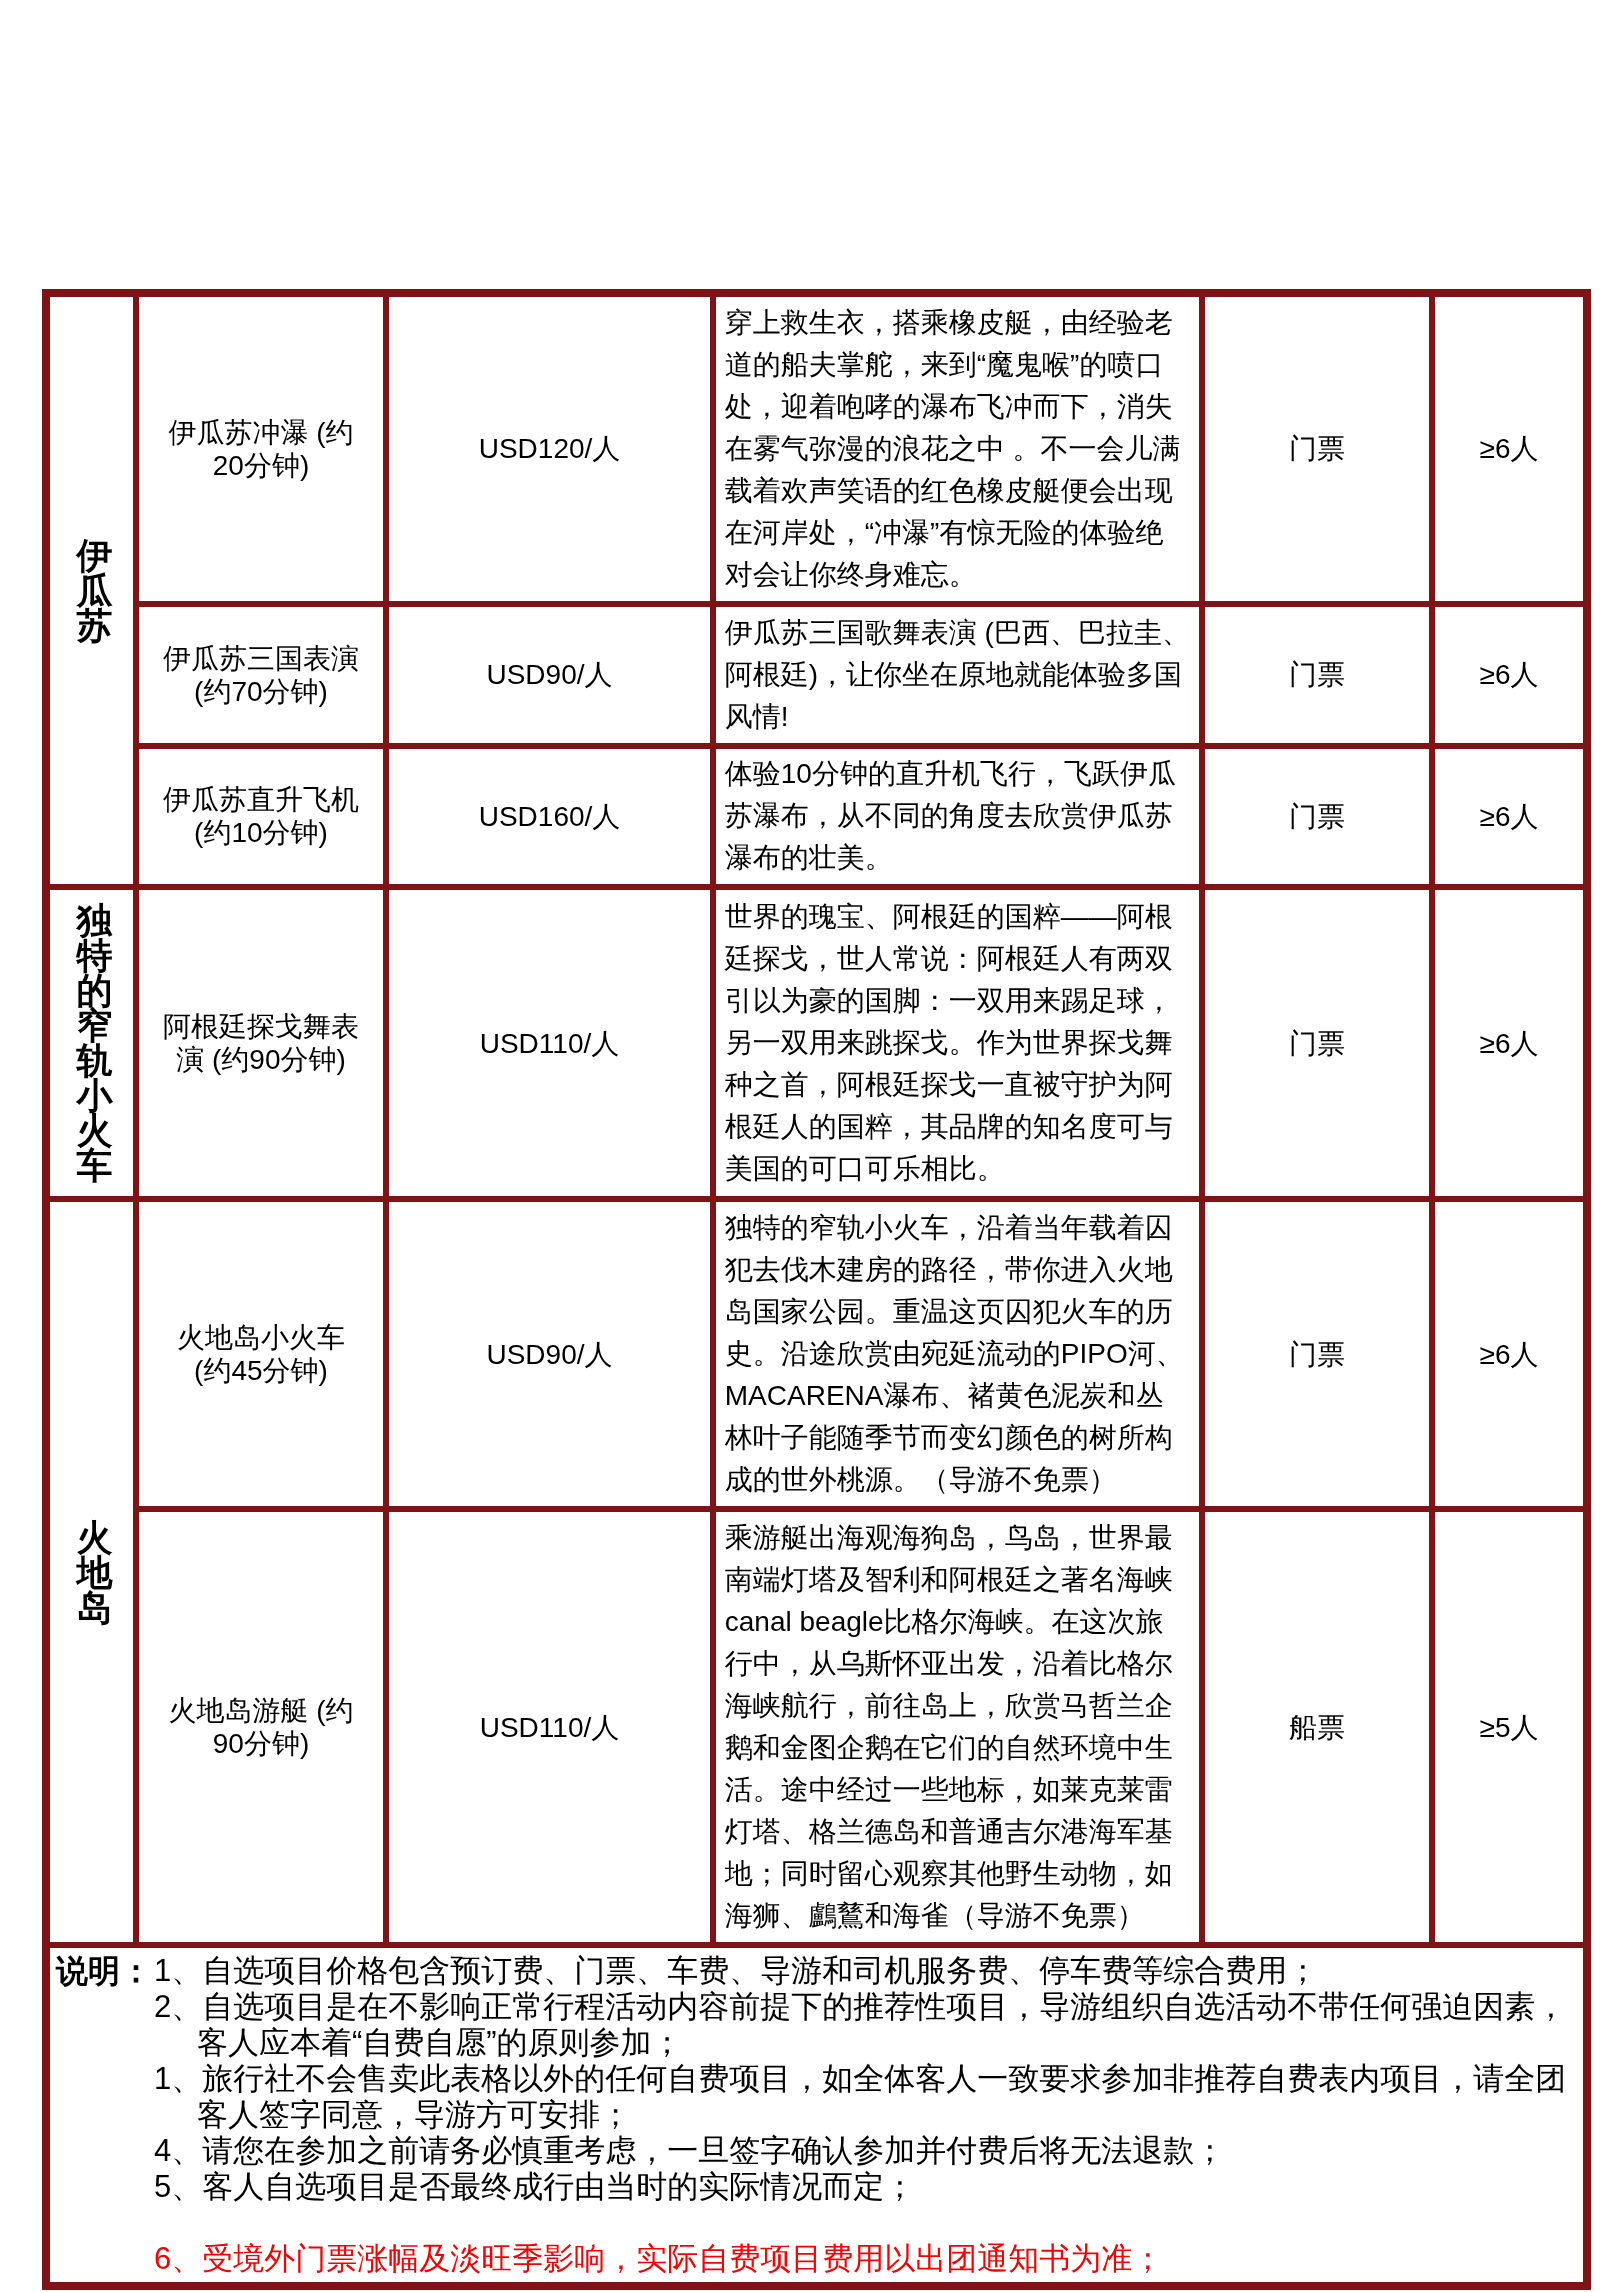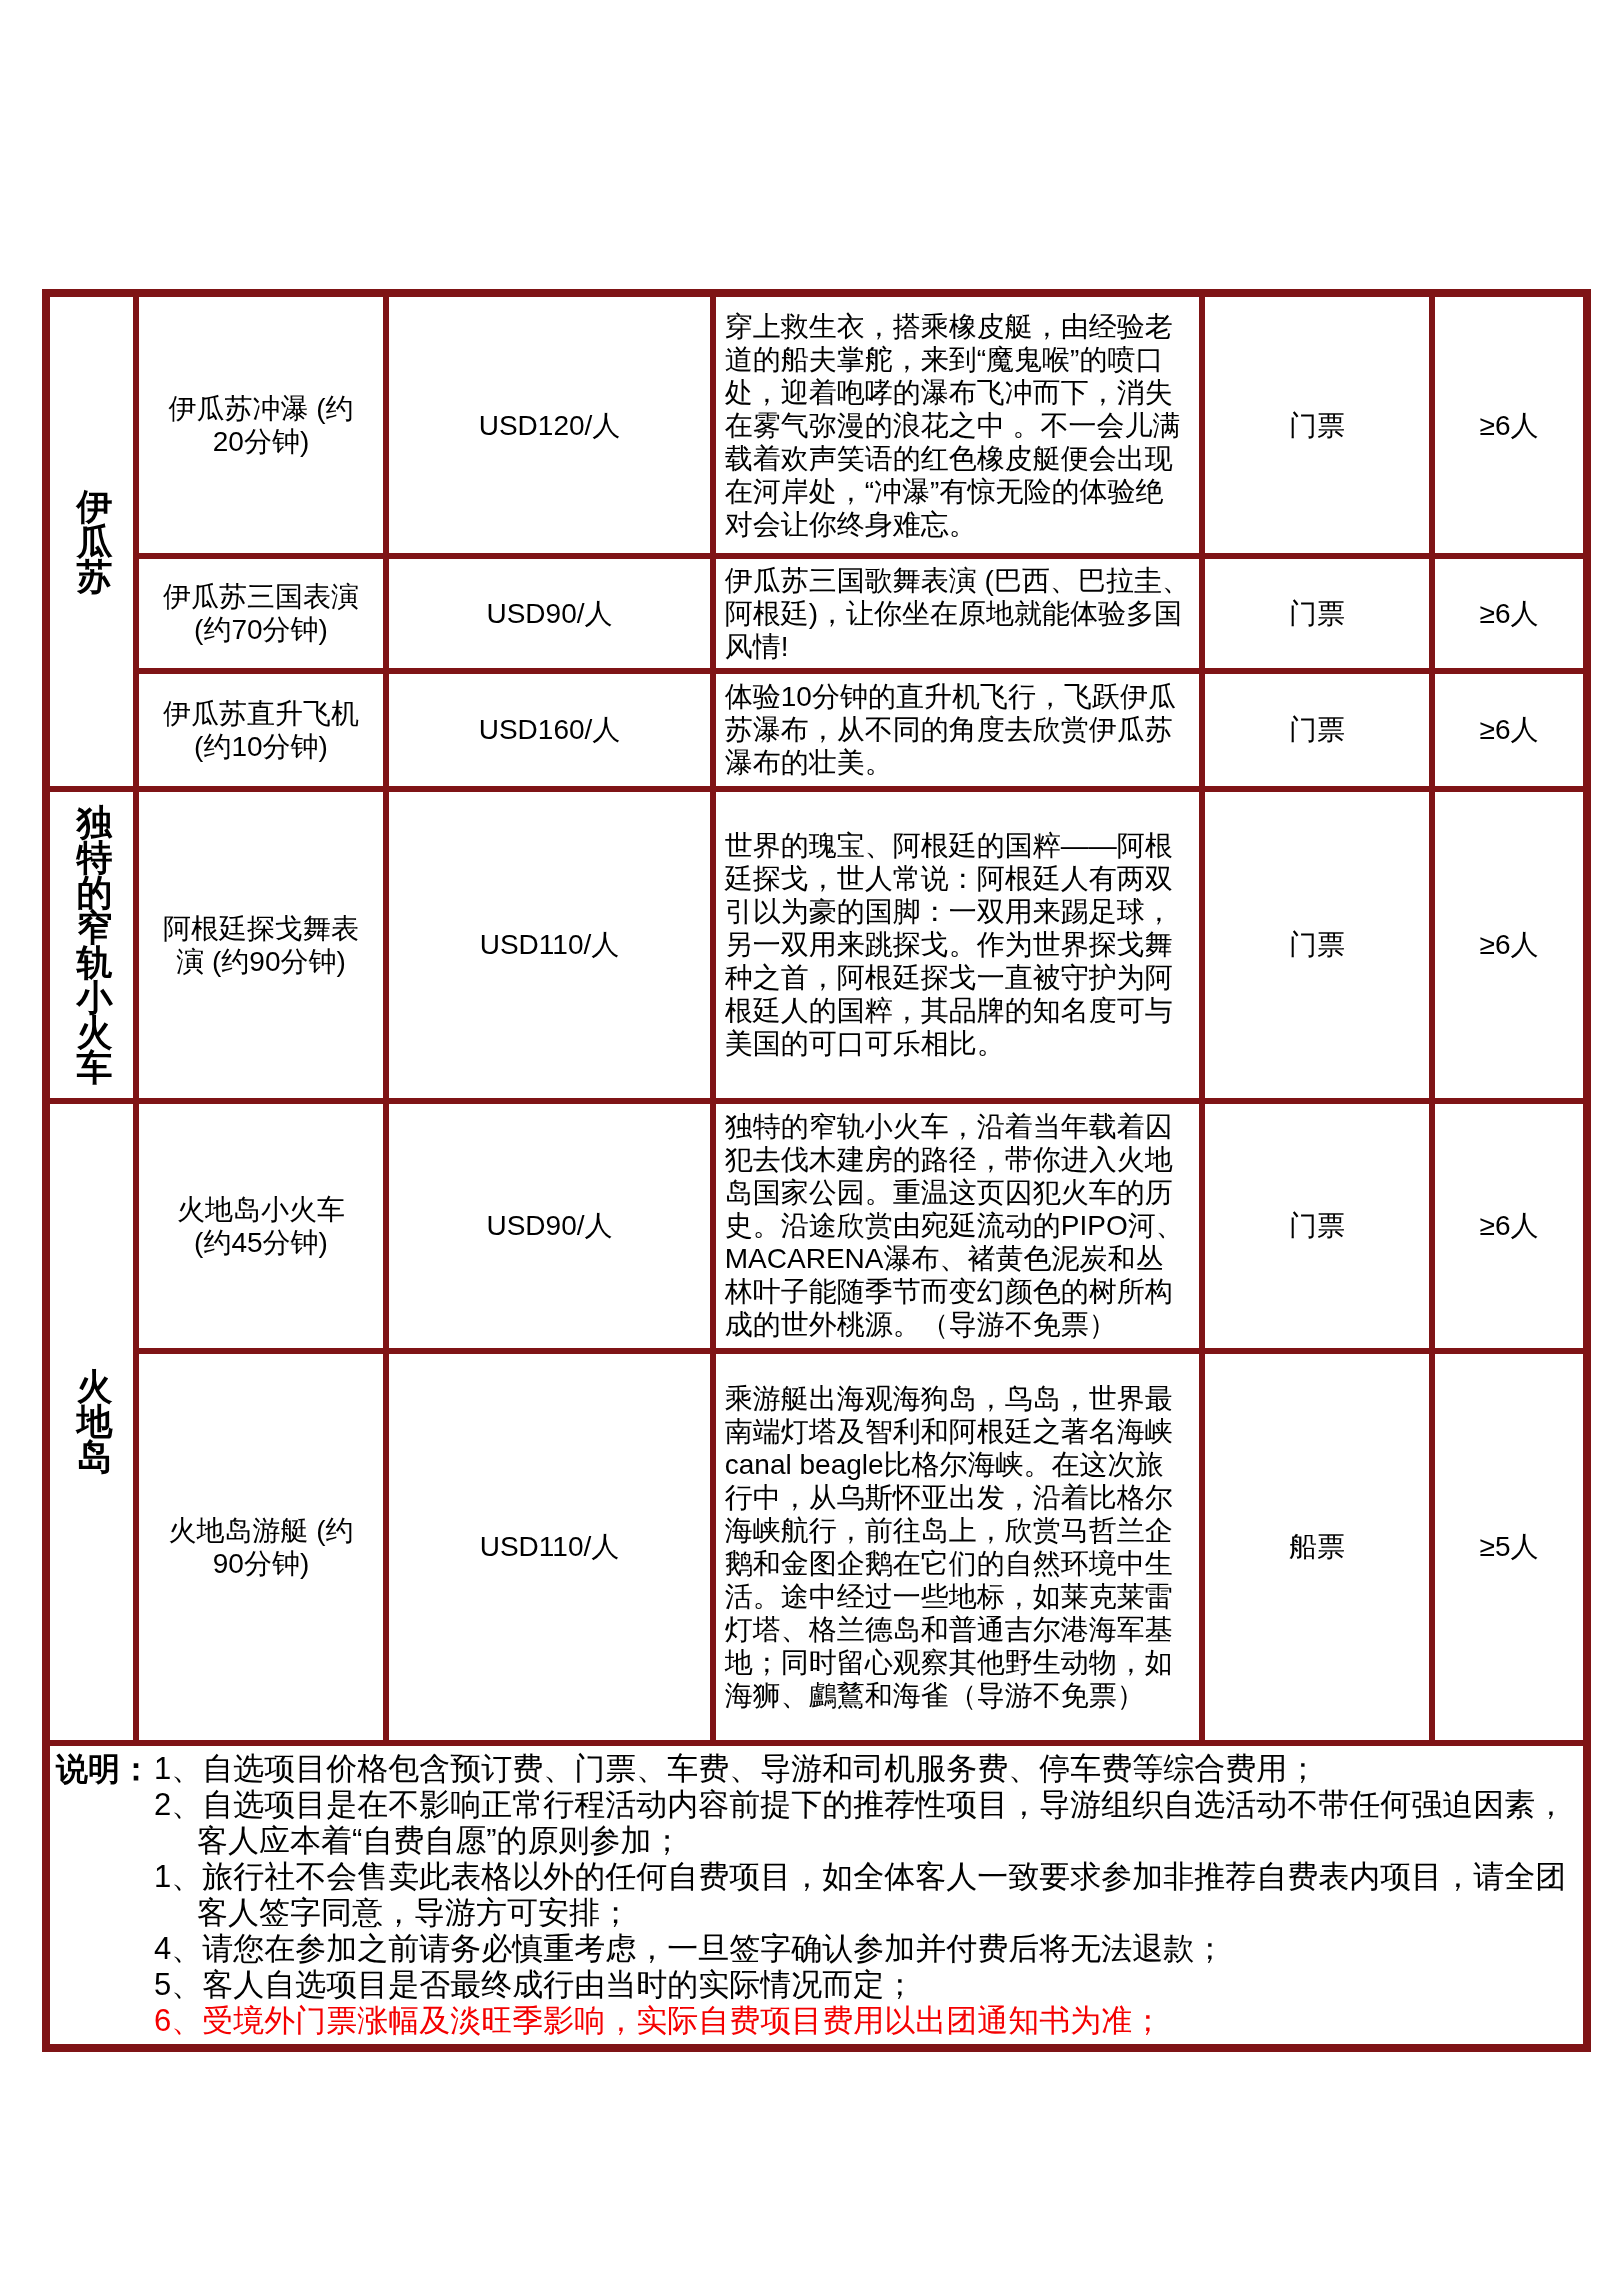--- a/index.html
+++ b/index.html
@@ -57,21 +57,21 @@
     margin: 13px auto;
     word-break: break-all;
     line-height: 35px;
     font-size: 36px;
     text-align: center;
   }
   td.name { padding: 0 21.6px; }
   td.desc {
     text-align: left;
     padding: 4.9px 8.8px 4.9px 8.8px;
-    line-height: 33px;
+    line-height: 42px;
   }
 
   
   td.notes-cell {
     vertical-align: top;
     text-align: left;
     padding: 4.9px 9.8px 4.9px 5.9px;
   }
   .notes-wrap { display: flex; align-items: flex-start; }
   .notes-label {
@@ -80,21 +80,21 @@
     font-size: 32px;
     line-height: 36px;
   }
   .notes-list { flex: 1 1 auto; }
   .note-item {
     font-size: 31px;
     line-height: 36px;
     padding-left: 43px;
     text-indent: -43px;
   }
-  .note-item.note-red { color: var(--note-red); }
+  .note-item.note-red { color: var(--note-red); margin-top: 36px; }
 </style>
 </head>
 <body>
 
 <div class="doc-page">
   <table class="fee-table">
     <colgroup>
       <col class="c-region">
         <col class="c-name">
         <col class="c-price">

